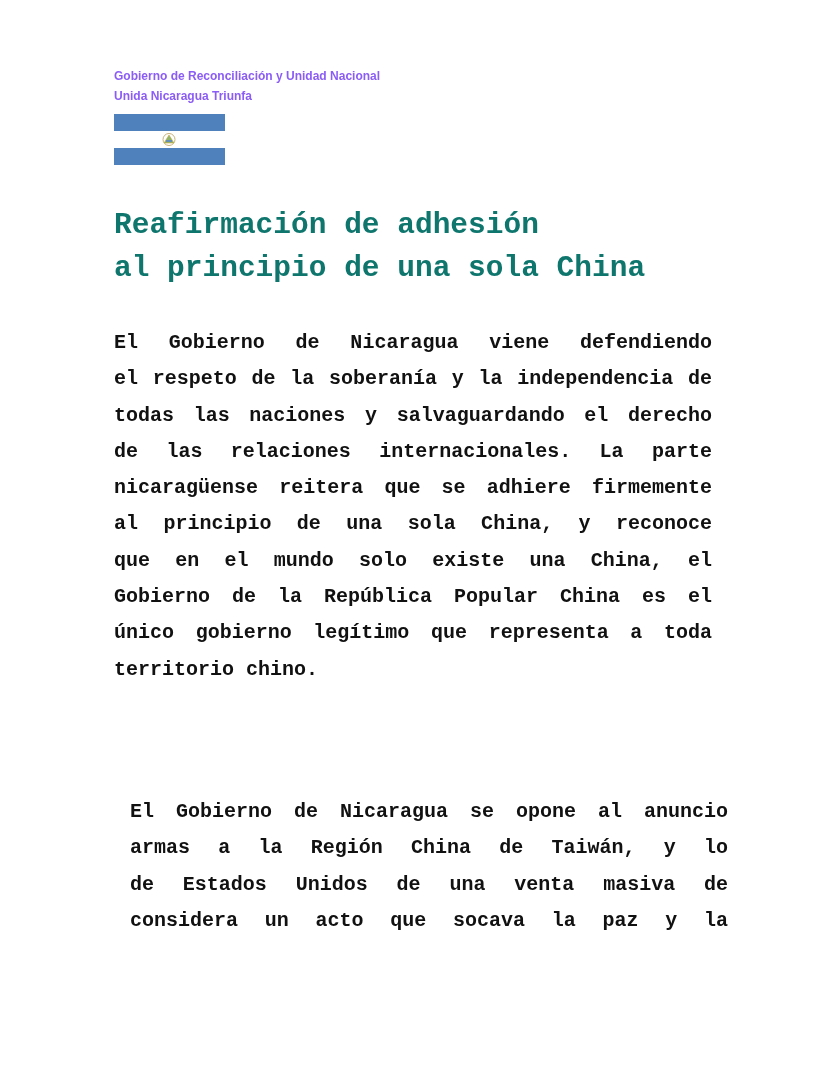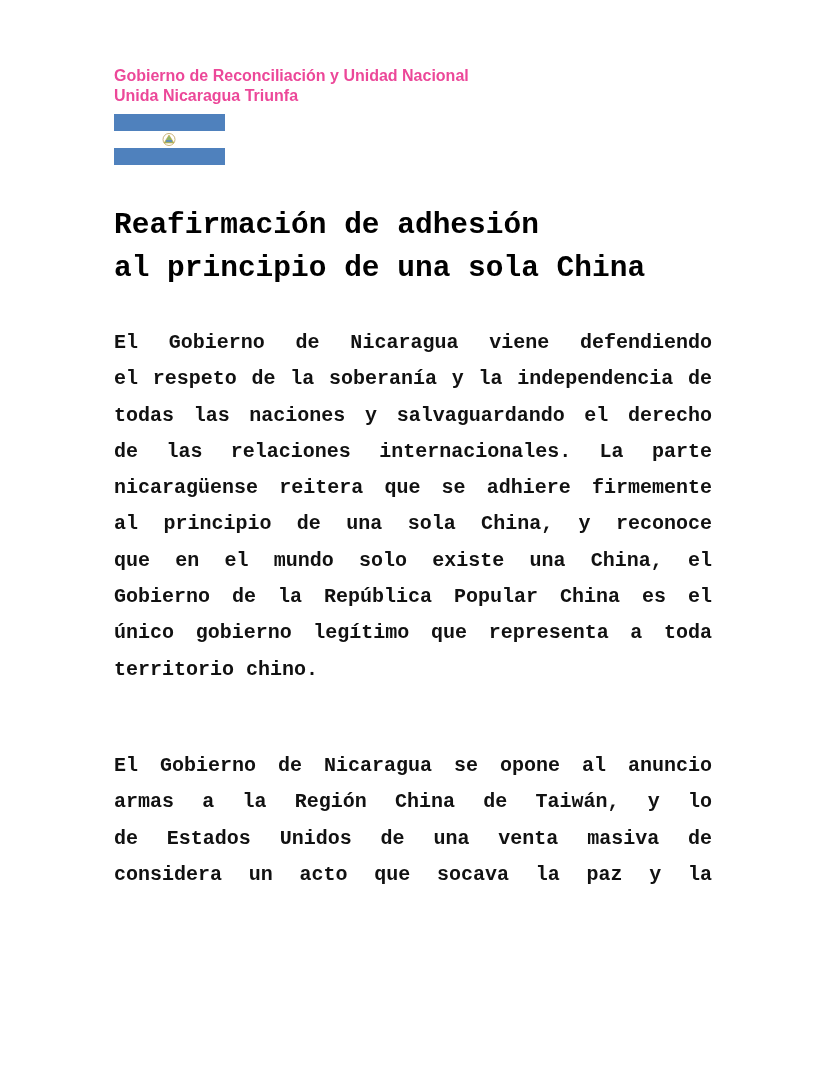--- a/index.html
+++ b/index.html
@@ -13,23 +13,23 @@
       position: relative;
       overflow: hidden;
       color: #111111;
     }
     .org-header {
       position: absolute;
       left: 114px;
       top: 66px;
       font-family: "Liberation Sans", sans-serif;
       font-weight: bold;
-      font-size: 16px;
+      font-size: 12px;
       line-height: 20px;
-      color: #ec4899;
+      color: #8b5cf6;
     }
     .org-header div { white-space: nowrap; }
     .flag {
       position: absolute;
       left: 114px;
       top: 114px;
       width: 111px;
       height: 51px;
     }
     .flag .stripe {
@@ -44,21 +44,21 @@
       height: 13px;
     }
     .title {
       position: absolute;
       left: 114px;
       top: 204px;
       font-family: "Liberation Mono", monospace;
       font-weight: bold;
       font-size: 29.5px;
       line-height: 43px;
-      color: #000000;
+      color: #0f766e;
       white-space: nowrap;
     }
     .body-text {
       position: absolute;
       left: 114px;
       width: 598px;
       font-family: "Liberation Mono", monospace;
       font-weight: bold;
       font-size: 20px;
       line-height: 36.3px;
@@ -67,21 +67,21 @@
     .body-text .line {
       text-align: justify;
       text-align-last: justify;
       white-space: nowrap;
       height: 36.3px;
     }
     .body-text .line.last {
       text-align-last: left;
     }
     #para1 { top: 325px; }
-    #para2 { top: 748px; }
+    #para2 { top: 794px; margin-left: 16px; }
   </style>
 </head>
 <body>
 
 <div class="org-header">
   <div>Gobierno de Reconciliación y Unidad Nacional</div>
   <div>Unida Nicaragua Triunfa</div>
 </div>
 
 <div class="flag">

